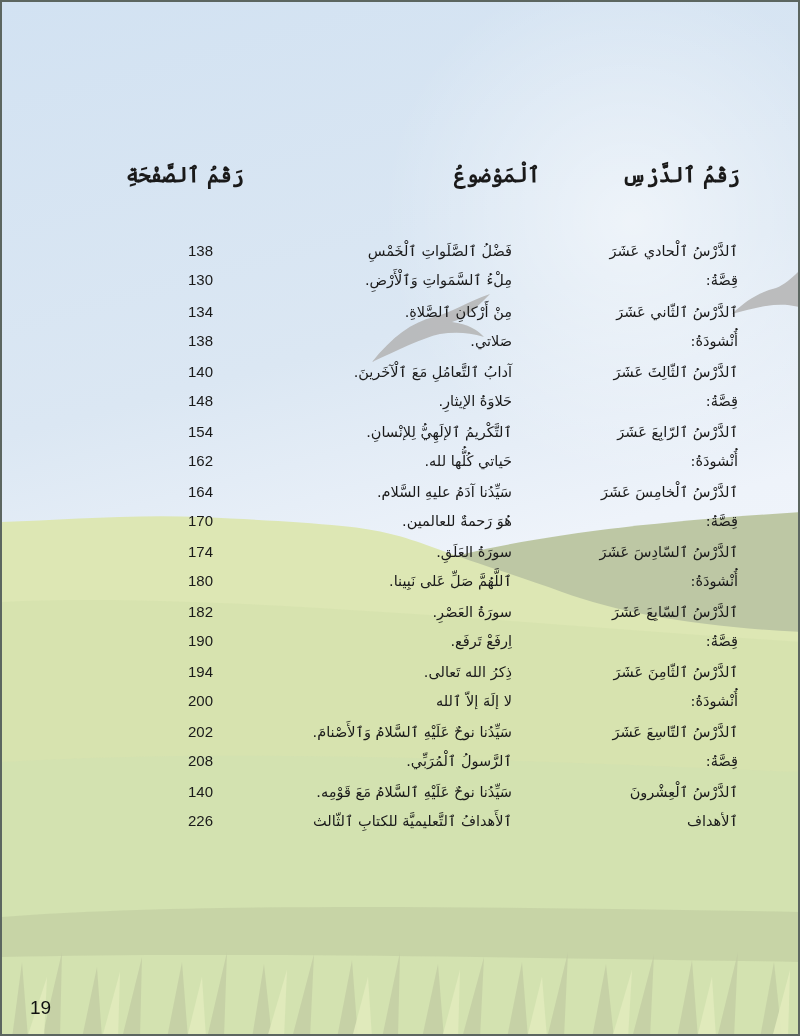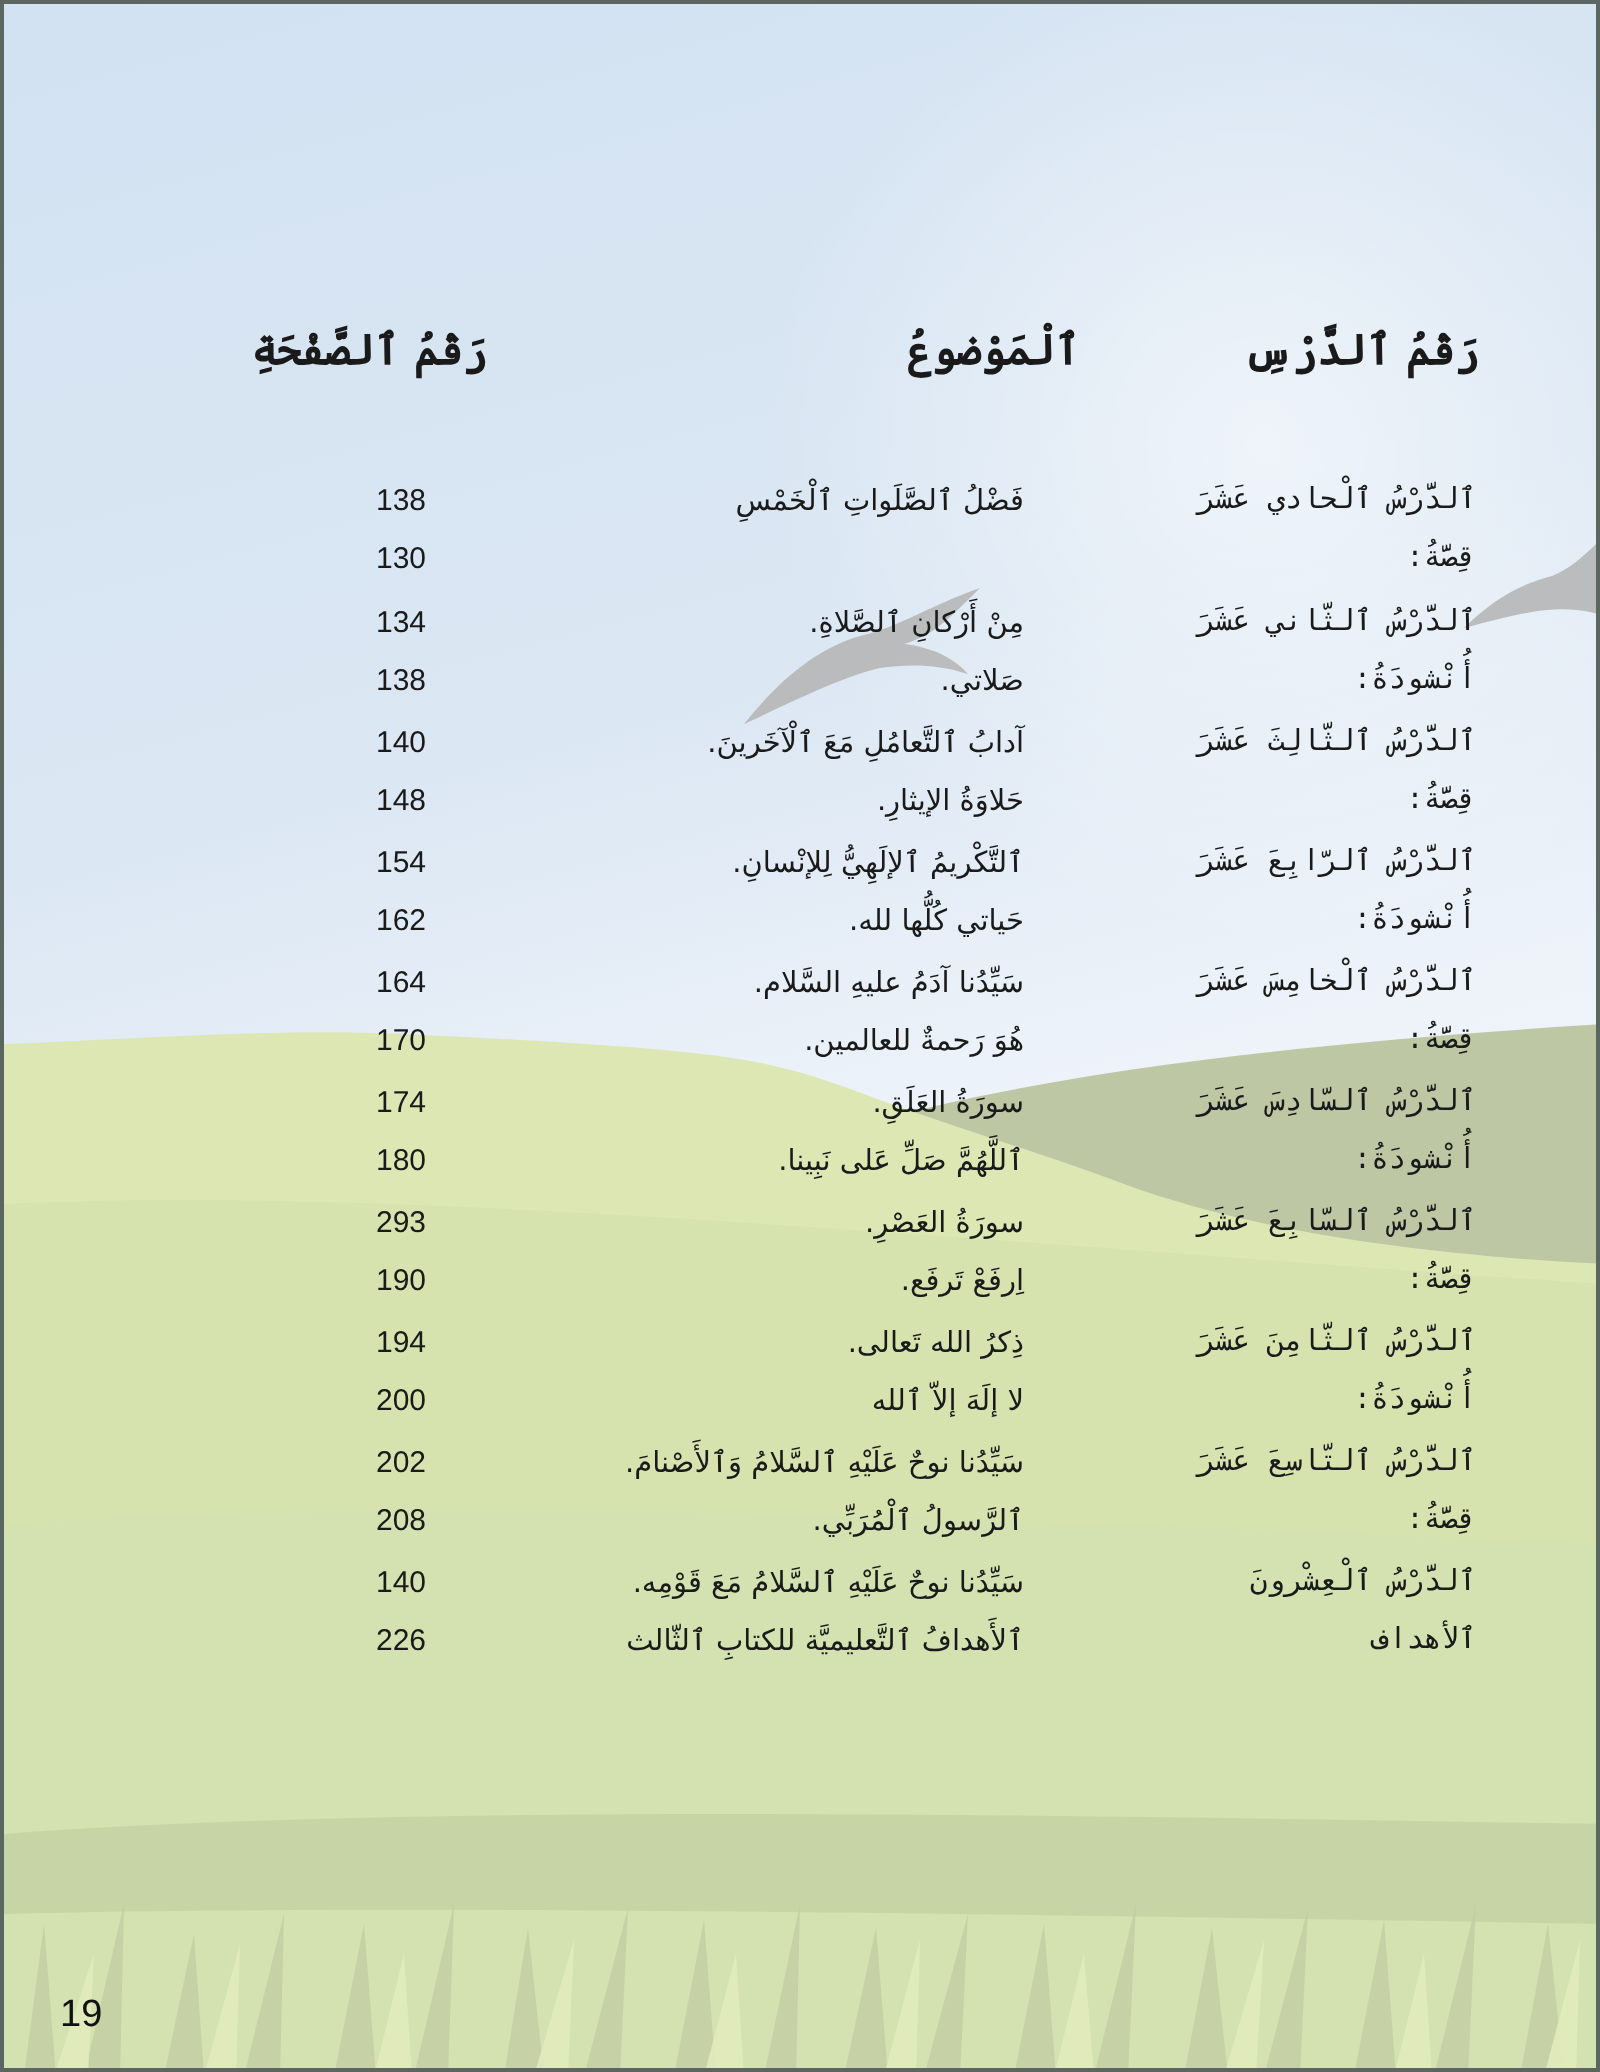--- a/index.html
+++ b/index.html
@@ -47,21 +47,21 @@
     .toc-header span { position: absolute; top: 0; white-space: nowrap; }
     .h-lesson { right: 62px; }
     .h-topic  { right: 262px; }
     .h-page   { right: 558px; }
 
     .row {
       position: absolute; left: 0; width: 800px; height: 26px;
       font-size: 14.5px; line-height: 26px;
     }
     .row span { position: absolute; top: 0; white-space: nowrap; }
-    .c-lesson { right: 64px; font-family: Liberation Mono, monospace; }
+    .c-lesson { right: 64px; }
     .c-topic  { right: 290px; }
     .c-page   {
       left: 186px; direction: ltr;
       font-family: "Liberation Sans", sans-serif; font-size: 15px;
     }
     .page-num {
       position: absolute; left: 28px; top: 995px;
       font-family: "Liberation Sans", sans-serif; font-size: 19px; color: #111;
     }
   </style>
@@ -135,20 +135,21 @@
       <span class="h-page">رَقْمُ ٱلصَّفْحَةِ</span>
     </div>
 
     <div class="row" style="top:236px">
       <span class="c-lesson">ٱلدَّرْسُ ٱلْحادي عَشَرَ</span>
       <span class="c-topic">فَضْلُ ٱلصَّلَواتِ ٱلْخَمْسِ</span>
       <span class="c-page">138</span>
     </div>
     <div class="row" style="top:265px">
       <span class="c-lesson">قِصَّةُ:</span>
+      <span class="c-topic">مِلْءُ ٱلسَّمَواتِ وَٱلْأَرْضِ.</span>
       <span class="c-page">130</span>
     </div>
     <div class="row" style="top:297px">
       <span class="c-lesson">ٱلدَّرْسُ ٱلثّاني عَشَرَ</span>
       <span class="c-topic">مِنْ أَرْكانِ ٱلصَّلاةِ.</span>
       <span class="c-page">134</span>
     </div>
     <div class="row" style="top:326px">
       <span class="c-lesson">أُنْشودَةُ:</span>
       <span class="c-topic">صَلاتي.</span>
@@ -190,21 +191,21 @@
       <span class="c-page">174</span>
     </div>
     <div class="row" style="top:566px">
       <span class="c-lesson">أُنْشودَةُ:</span>
       <span class="c-topic">ٱللَّهُمَّ صَلِّ عَلى نَبِينا.</span>
       <span class="c-page">180</span>
     </div>
     <div class="row" style="top:597px">
       <span class="c-lesson">ٱلدَّرْسُ ٱلسّابِعَ عَشَرَ</span>
       <span class="c-topic">سورَةُ العَصْرِ.</span>
-      <span class="c-page">293</span>
+      <span class="c-page">182</span>
     </div>
     <div class="row" style="top:626px">
       <span class="c-lesson">قِصَّةُ:</span>
       <span class="c-topic">اِرفَعْ تَرفَع.</span>
       <span class="c-page">190</span>
     </div>
     <div class="row" style="top:657px">
       <span class="c-lesson">ٱلدَّرْسُ ٱلثّامِنَ عَشَرَ</span>
       <span class="c-topic">ذِكرُ الله تَعالى.</span>
       <span class="c-page">194</span>

